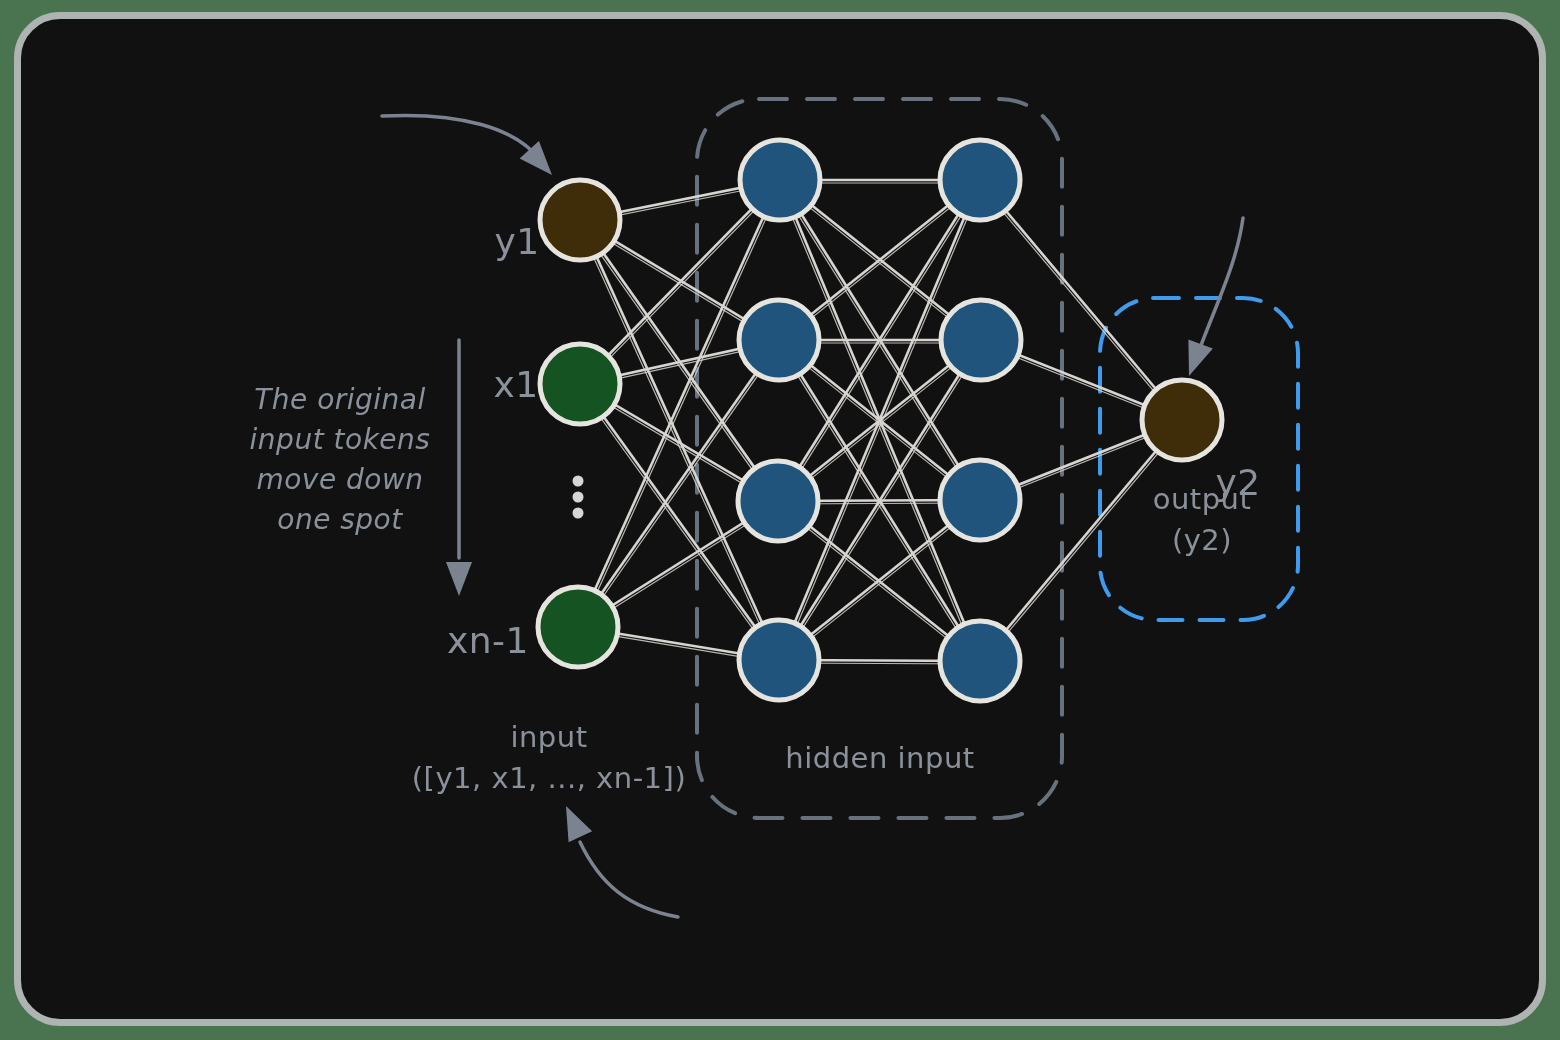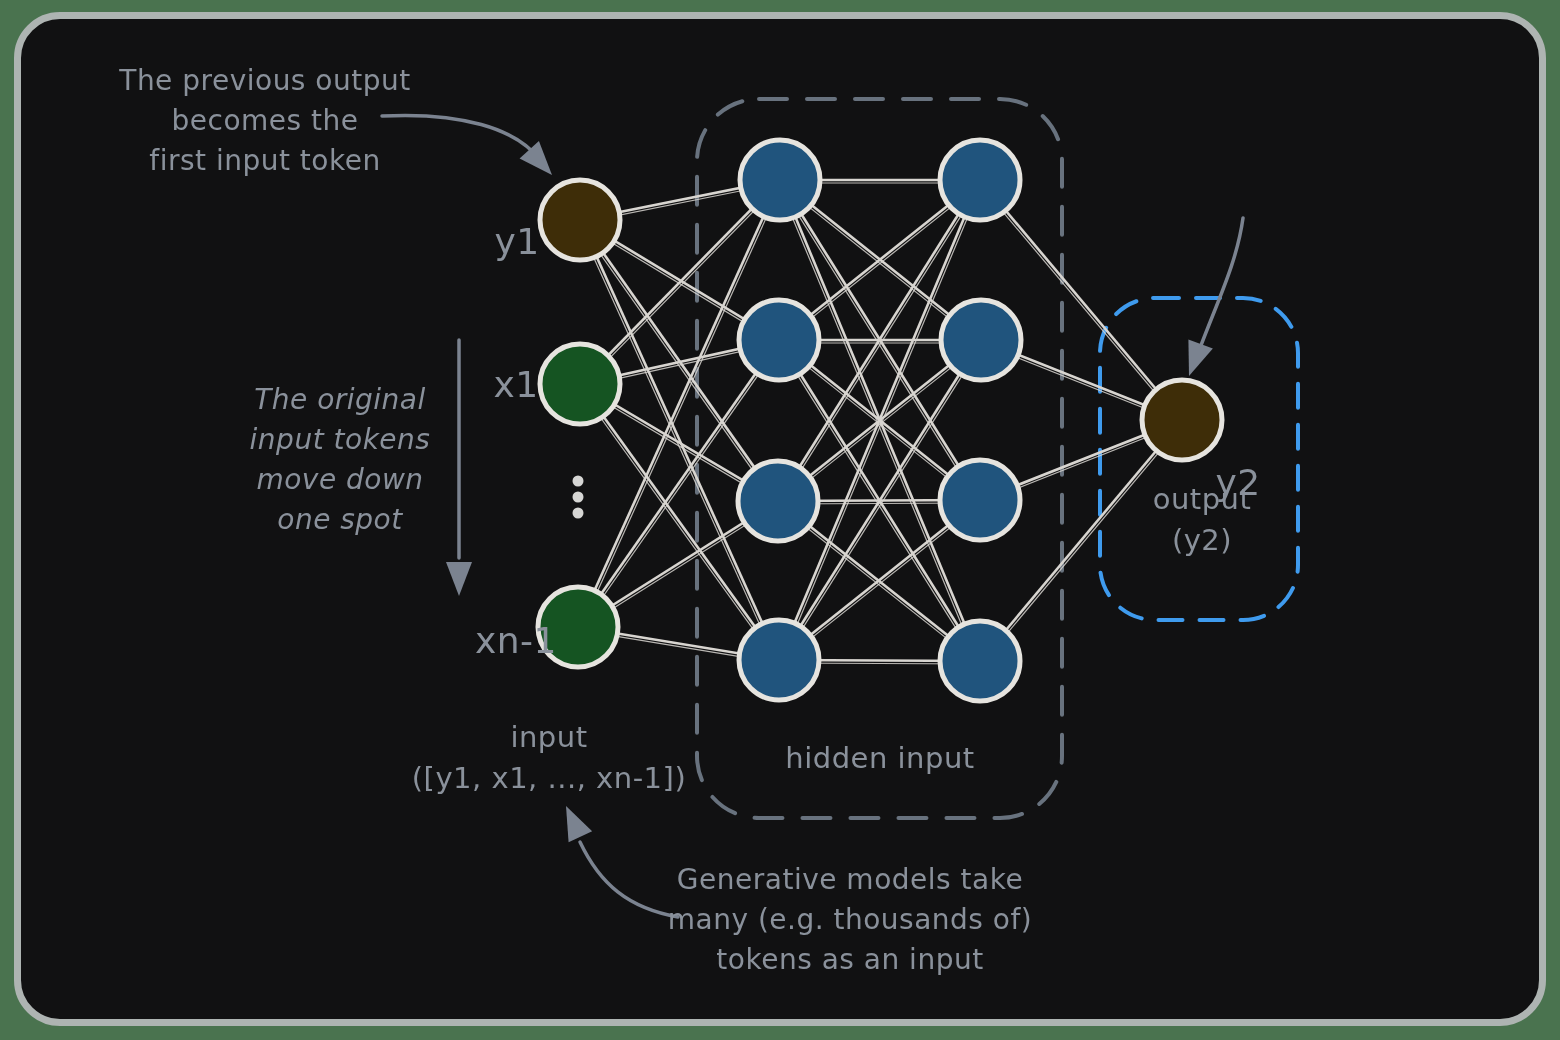--- a/index.html
+++ b/index.html
@@ -135,37 +135,31 @@
       <path d="M382,116 C460,112 516,128 540,160" fill="none" stroke="#7b8390" stroke-width="3.5" stroke-linecap="round"></path>
       <polygon points="552,175 519.5886766525927,158.43177381643375 538.9104421150049,141.03437805110343" fill="#7b8390"></polygon>
       <path d="M459,340 L459,558" fill="none" stroke="#7b8390" stroke-width="3.5" stroke-linecap="round"></path>
       <polygon points="459,596 446,562 472,562" fill="#7b8390"></polygon>
       <path d="M1243,218 C1237,262 1218,300 1200,348" fill="none" stroke="#7b8390" stroke-width="3.5" stroke-linecap="round"></path>
       <polygon points="1189,376 1188.412680802856,339.6041890300454 1212.8446889432894,348.4967127565128" fill="#7b8390"></polygon>
       <path d="M678,917 C628,908 600,884 580,842" fill="none" stroke="#7b8390" stroke-width="3.5" stroke-linecap="round"></path>
       <polygon points="566,806 592.1510221306603,831.320427356617 568.5870196677074,842.3085021618753" fill="#7b8390"></polygon>
     </svg>
 
-  <div class="anno" style="left: 265px; top: 121px;">The previous output
-becomes the
-first input token</div>
 
   <div class="anno" style="left: 340px; top: 460px; font-style: italic;">The original
 input tokens
 move down
 one spot</div>
 
 
-  <div class="anno" style="left: 850px; top: 920px;">Generative models take
-many (e.g. thousands of)
-tokens as an input</div>
 
   <div class="node-label" style="left: 517px; top: 241px;">y1</div>
   <div class="node-label" style="left: 516px; top: 384px;">x1</div>
-  <div class="node-label" style="left: 516px; top: 640px;">xn-1</div>
+  <div class="node-label" style="left: 488px; top: 640px;">xn-1</div>
   <div class="node-label" style="left: 1238px; top: 444px; margin-top: 38px;">y2</div>
 
   <div class="group-label" style="left: 549px; top: 741px; margin-top: 17px;">input
 ([y1, x1, ..., xn-1])</div>
   <div class="group-label" style="left: 880px; top: 758px;">hidden input</div>
   <div class="group-label" style="left: 1202px; top: 520px;">output
 (y2)</div>
 
 </div>
 

